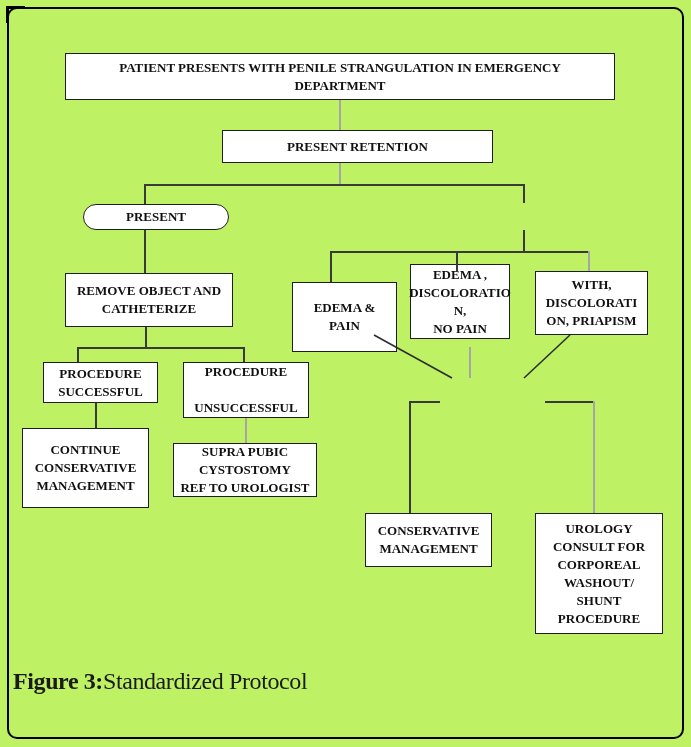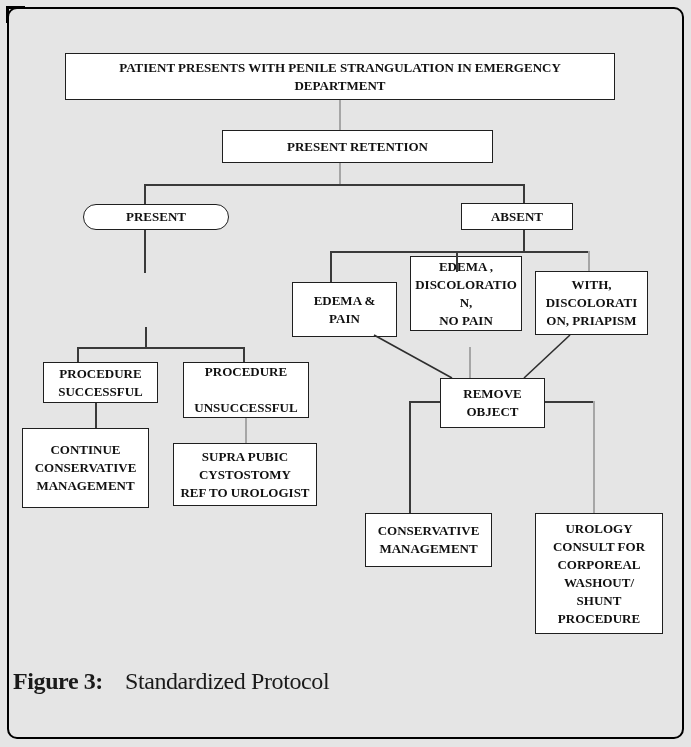--- a/index.html
+++ b/index.html
@@ -1,20 +1,20 @@
 <!DOCTYPE html>
 <html><head>
 <meta charset="utf-8">
 <style>
   html, body { margin: 0; padding: 0; background: #ffffff; }
   #canvas {
     position: relative;
     width: 691px;
     height: 747px;
-    background: #e5e5e5;
+    background: #bef264;
     font-family: "Liberation Serif", serif;
     overflow: hidden;
   }
   .frame {
     position: absolute;
     left: 7px; top: 7px;
     width: 673px; height: 728px;
     border: 2px solid #000000;
     border-radius: 10px;
   }
@@ -47,69 +47,68 @@
   .dark { background: #3a3a3a; }
   .gray { background: #a6a6a6; }
   svg.diag { position: absolute; left: 0; top: 0; pointer-events: none; }
   .caption {
     position: absolute;
     left: 13px; top: 668px;
     font-size: 24px;
     letter-spacing: -0.4px;
     color: #1a1a1a;
   }
-  .caption .cap-label { font-weight: bold; margin-right: 22px; }
+  .caption .cap-label { font-weight: bold; margin-right: 0; }
 </style>
 </head>
 <body>
 
 <div id="canvas">
 
   <div class="frame"></div>
   <div class="frame-corner"></div>
 
   <div class="node" style="left:65px; top:53px; width:550px; height:47px;">PATIENT PRESENTS WITH PENILE STRANGULATION IN EMERGENCY
 DEPARTMENT</div>
 
   <div class="node" style="left:222px; top:130px; width:271px; height:33px;">PRESENT RETENTION</div>
 
   <div class="node" style="left:83px; top:204px; width:146px; height:26px;border-radius:13px;">PRESENT</div>
 
-  <div class="node" style="left:461px; top:203px; width:112px; height:27px;">ABSENT</div>
 
+  <div class="node" style="left:65px; top:273px; width:168px; height:54px;">REMOVE OBJECT AND
+CATHETERIZE</div>
 
   <div class="node" style="left:43px; top:362px; width:115px; height:41px;">PROCEDURE
 SUCCESSFUL</div>
 
   <div class="node" style="left:183px; top:362px; width:126px; height:56px;">PROCEDURE
 
 UNSUCCESSFUL</div>
 
   <div class="node" style="left:22px; top:428px; width:127px; height:80px;">CONTINUE
 CONSERVATIVE
 MANAGEMENT</div>
 
-  <div class="node" style="left:173px; top:443px; width:144px; height:63px;">SUPRA PUBIC
+  <div class="node" style="left:173px; top:443px; width:144px; height:54px;">SUPRA PUBIC
 CYSTOSTOMY
 REF TO UROLOGIST</div>
 
-  <div class="node" style="left:292px; top:282px; width:105px; height:55px;">EDEMA &amp;
+  <div class="node" style="left:292px; top:282px; width:105px; height:70px;">EDEMA &amp;
 PAIN</div>
 
-  <div class="node" style="left:410px; top:256px; width:112px; height:75px;">EDEMA ,
+  <div class="node" style="left:410px; top:264px; width:100px; height:75px;">EDEMA ,
 DISCOLORATIO
 N,
 NO PAIN</div>
 
   <div class="node" style="left:535px; top:271px; width:113px; height:64px;">WITH,
 DISCOLORATI
 ON, PRIAPISM</div>
 
-  <div class="node" style="left:440px; top:378px; width:105px; height:50px;">REMOVE
-OBJECT</div>
 
   <div class="node" style="left:365px; top:513px; width:127px; height:54px;">CONSERVATIVE
 MANAGEMENT</div>
 
   <div class="node" style="left:535px; top:513px; width:128px; height:121px;">UROLOGY
 CONSULT FOR
 CORPOREAL
 WASHOUT/
 SHUNT
 PROCEDURE</div>

